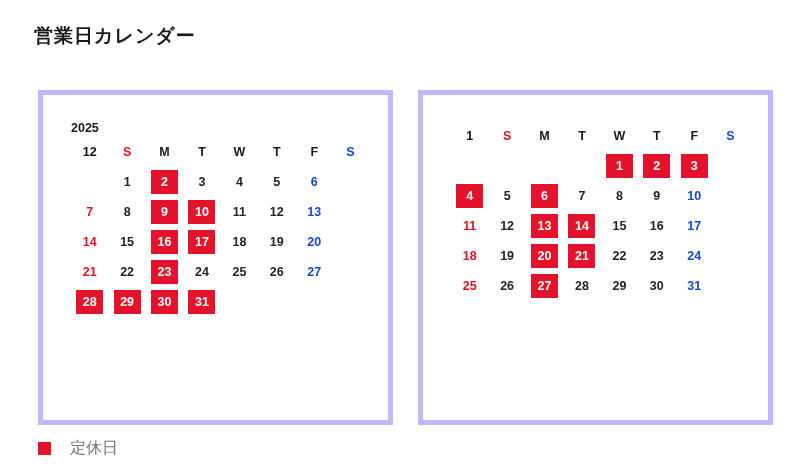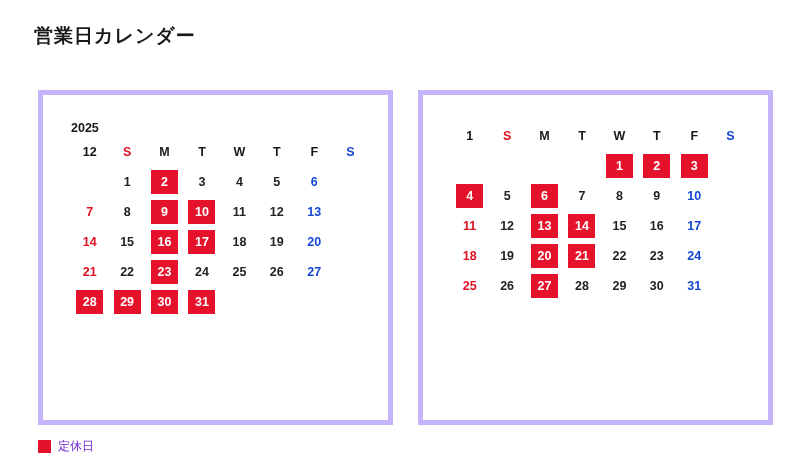--- a/index.html
+++ b/index.html
@@ -110,22 +110,23 @@
     align-items: center;
     gap: 7px;
   }
   .legend-swatch {
     width: 13px;
     height: 13px;
     background: #e4122b;
     display: inline-block;
   }
   .legend-label {
-    font-size: 12px;
-    color: #6d28d9;
+    font-size: 16px;
+    color: #737373;
+    margin-left: 12px;
   }
 </style>
 </head>
 <body>
 
 <div class="page">
 
   <div class="page-title">営業日カレンダー</div>
 
   <div class="calendars" id="calendars">

